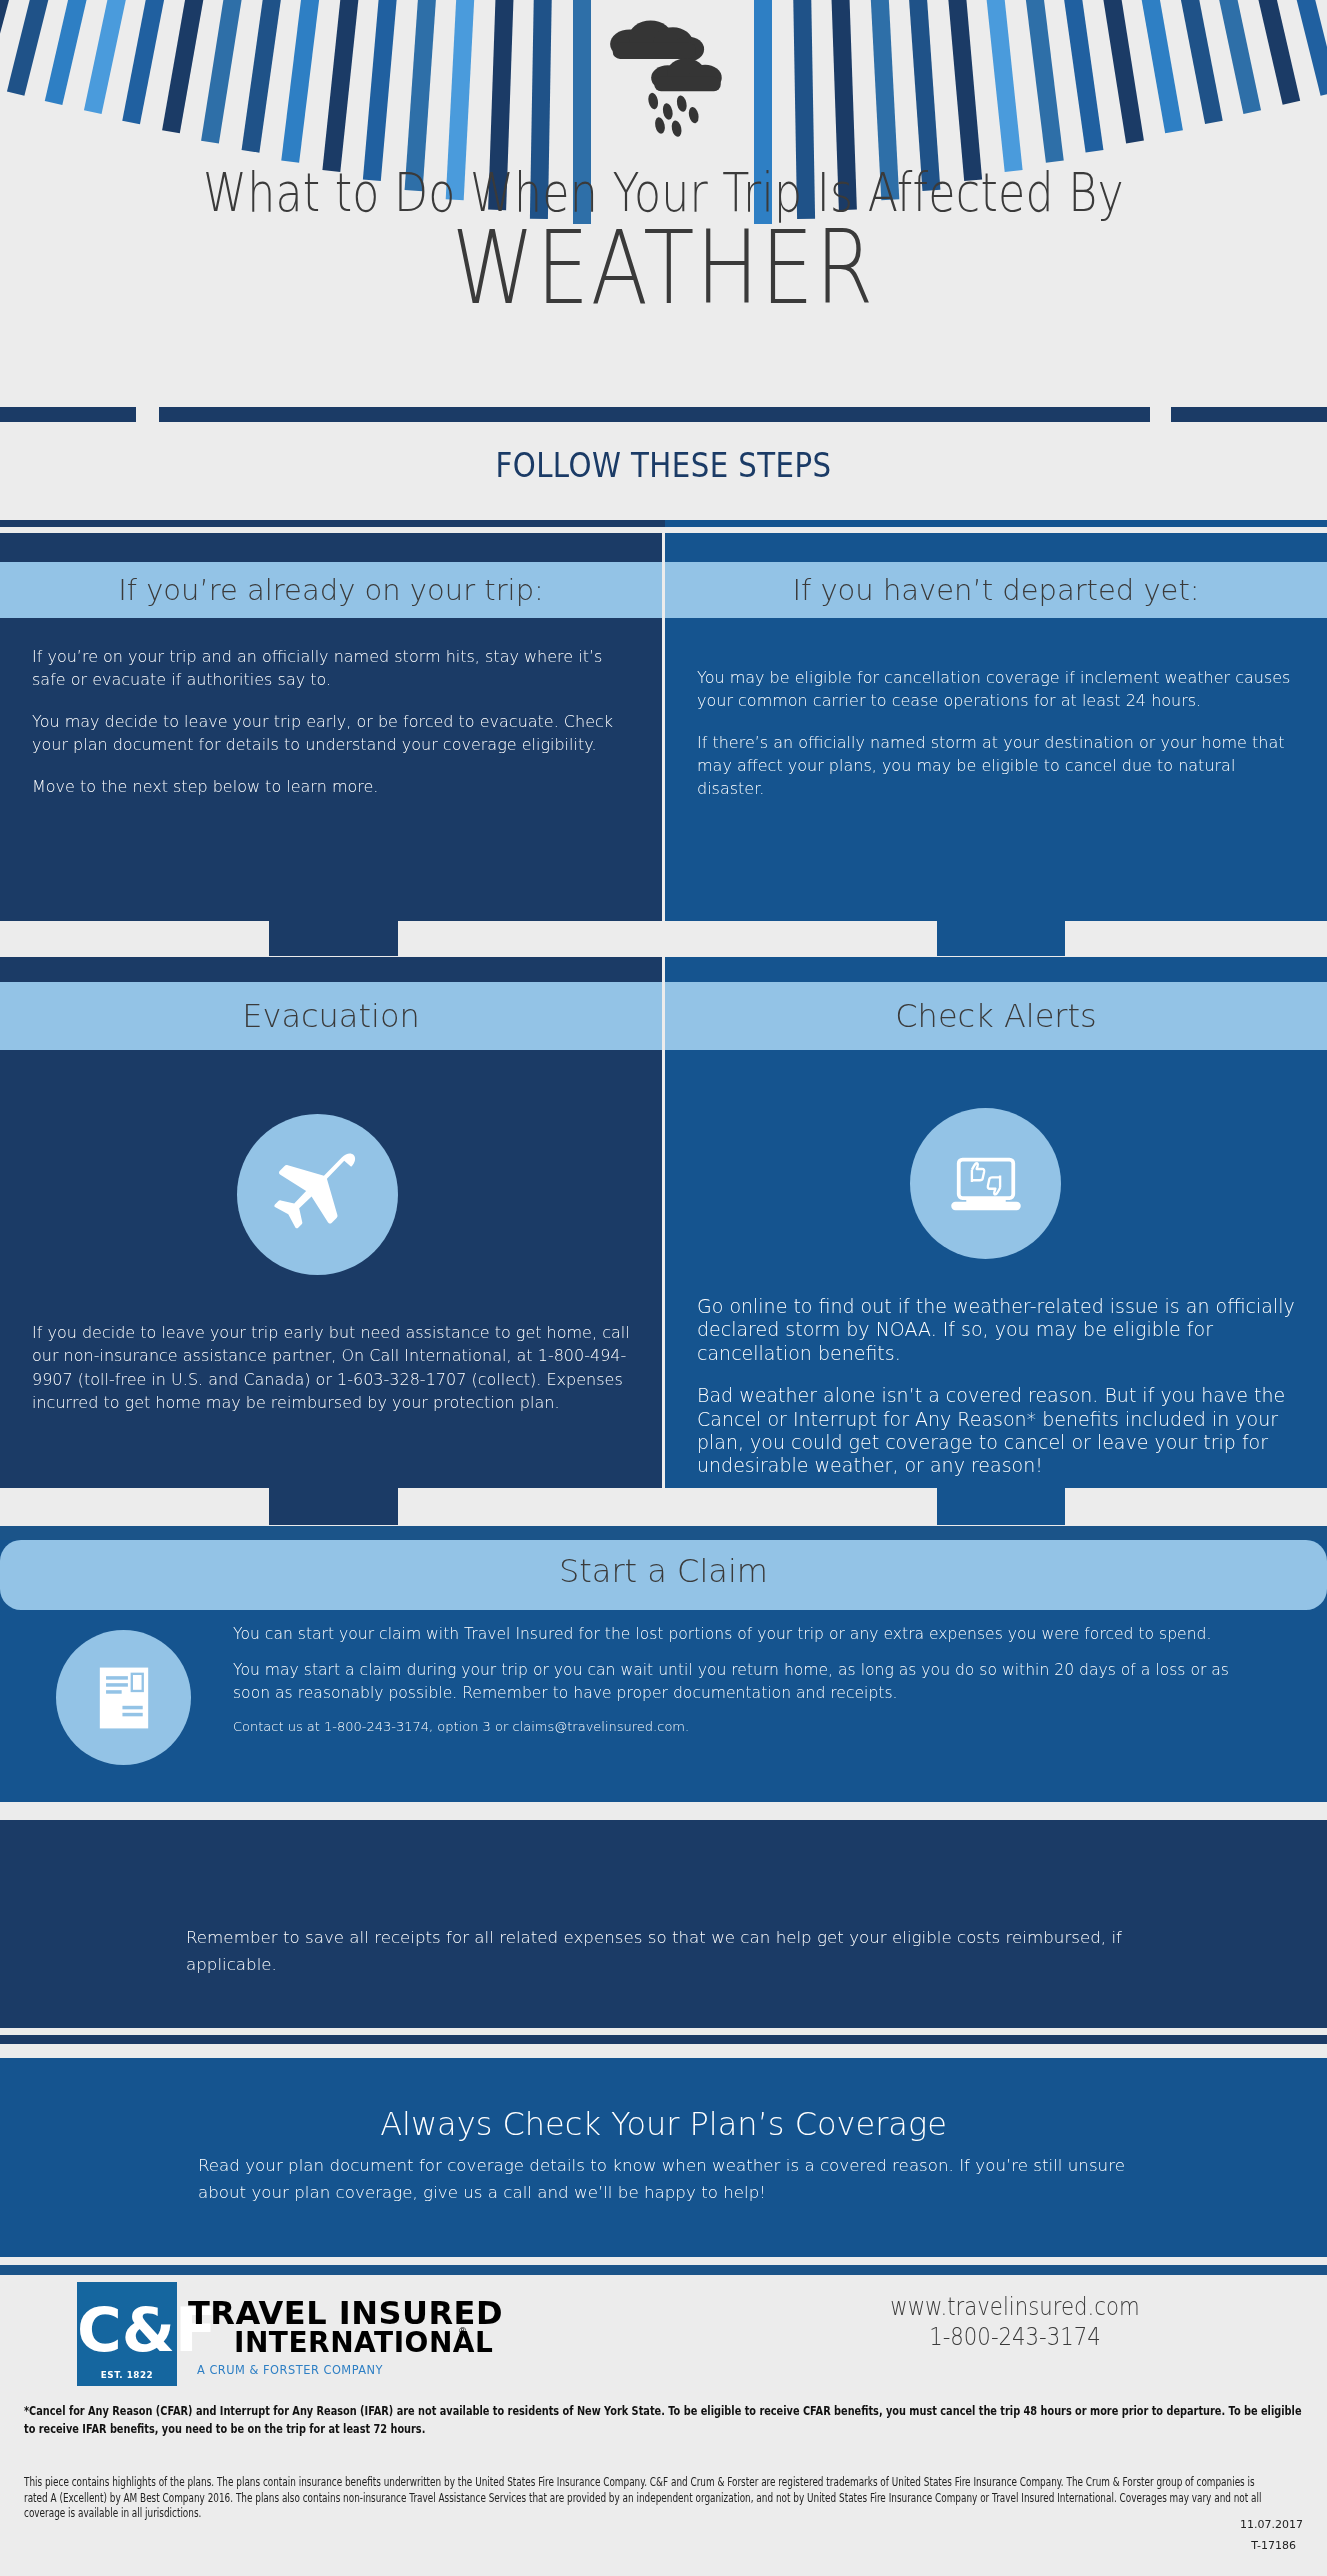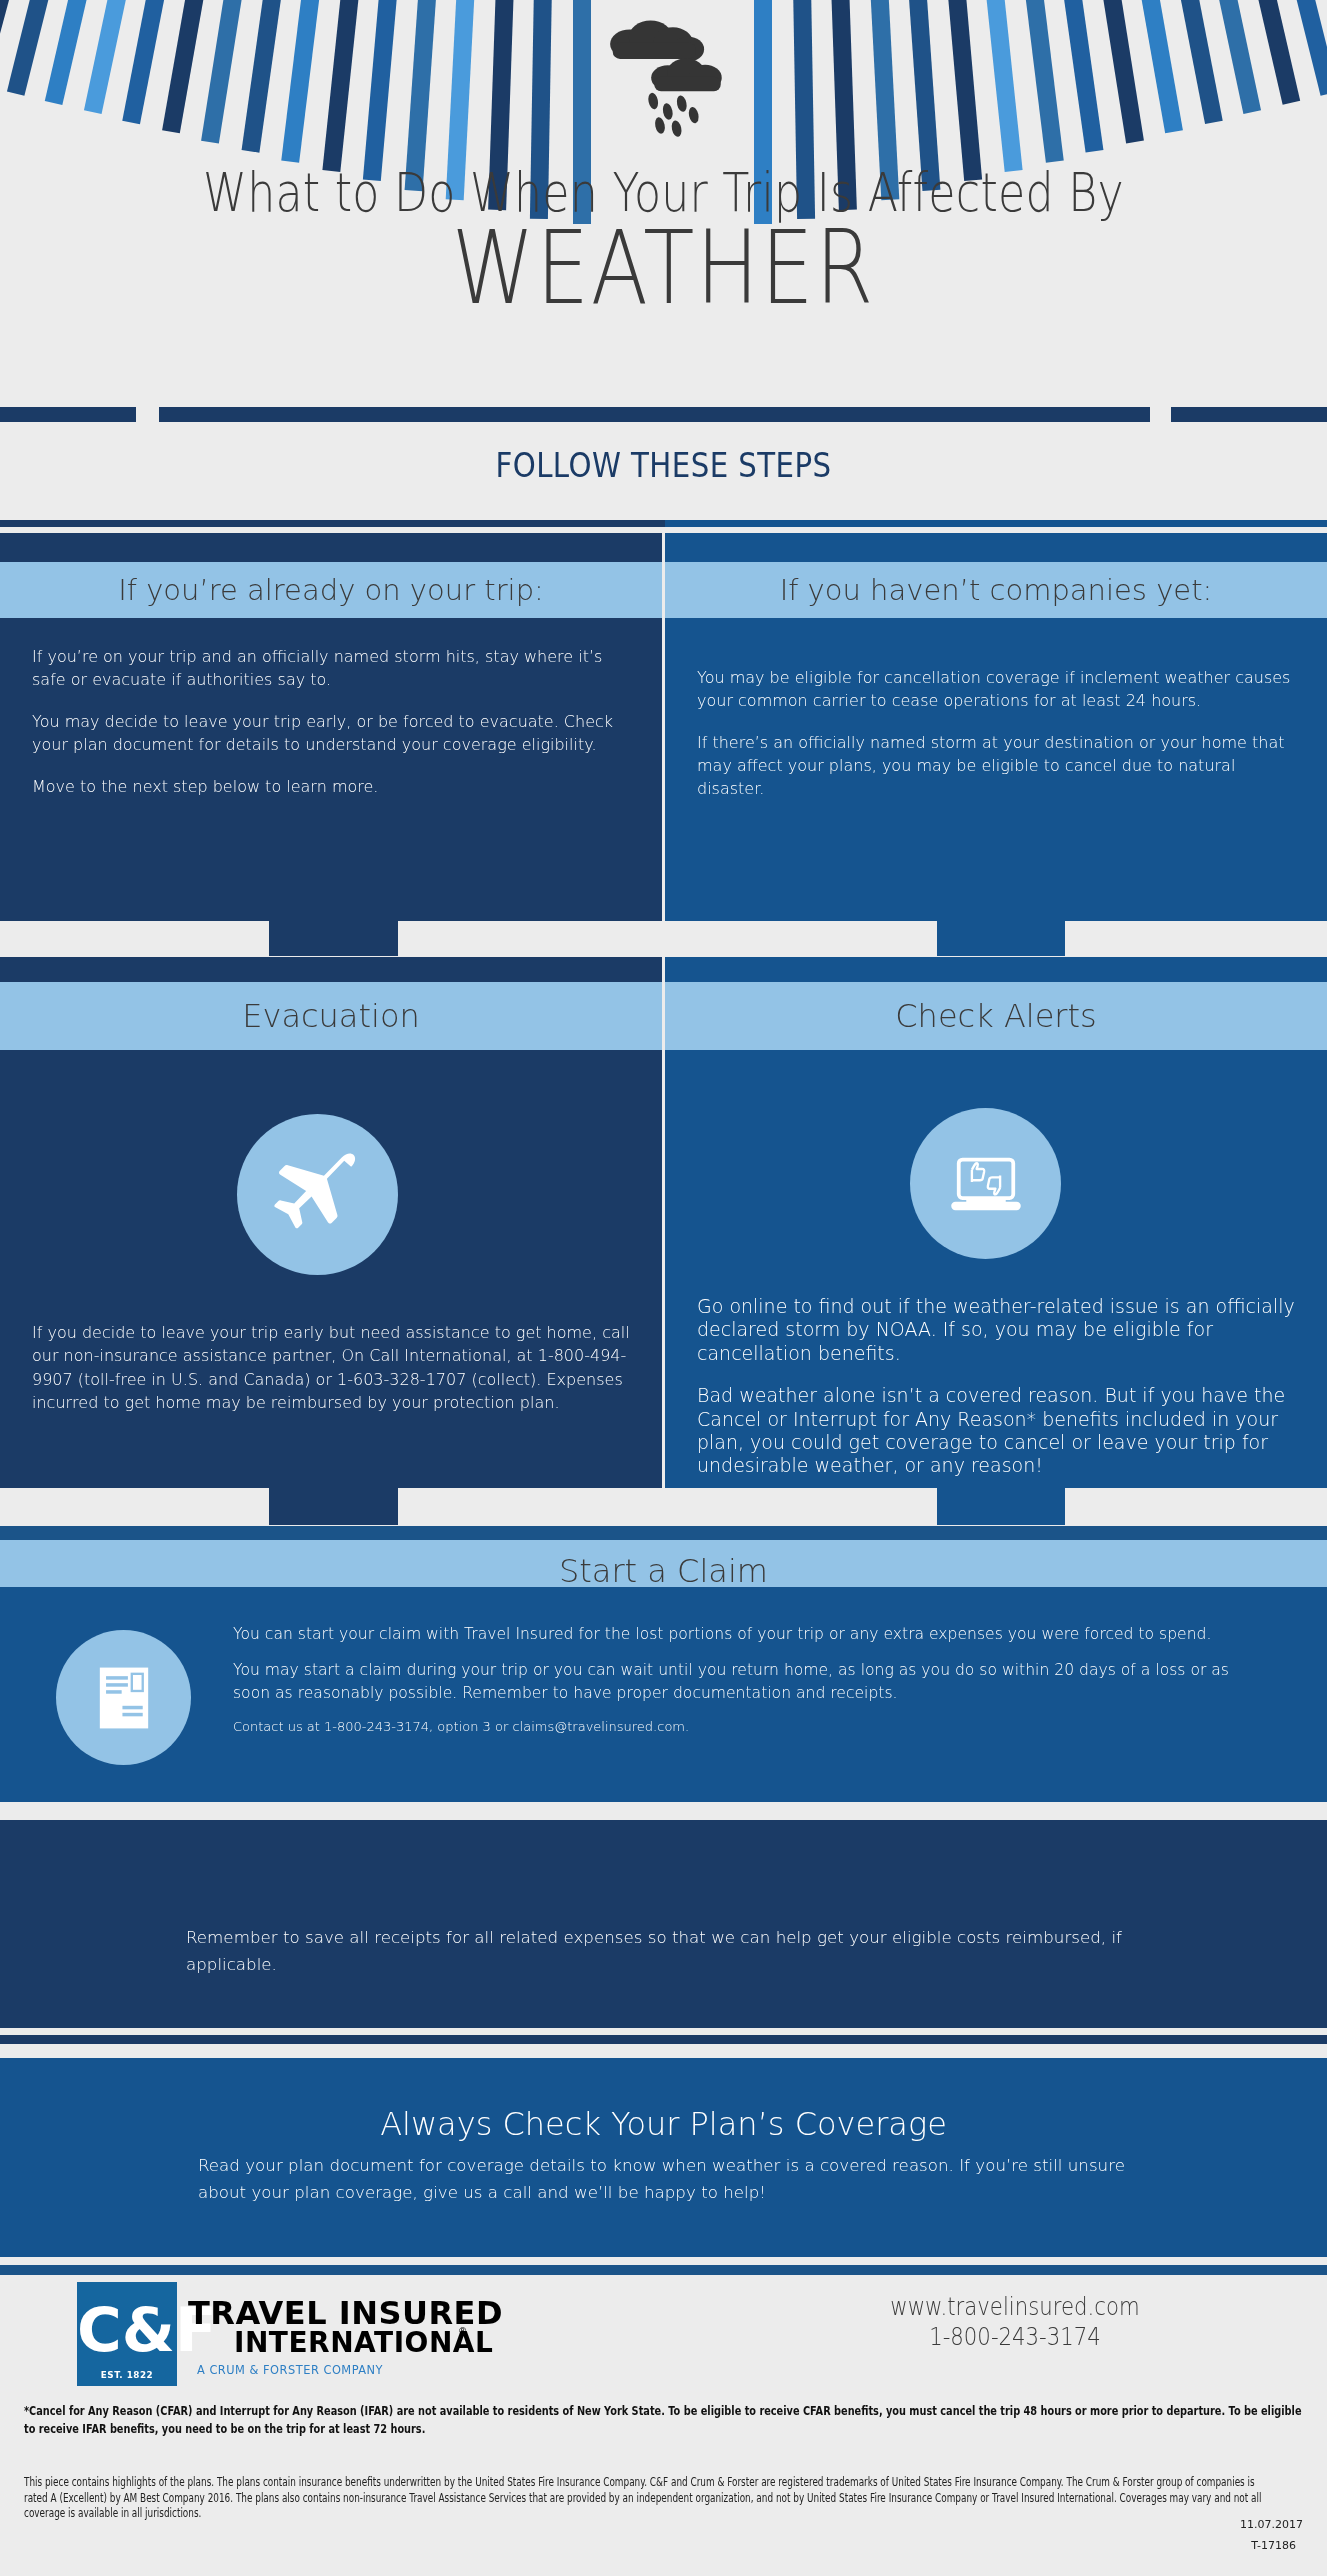--- a/index.html
+++ b/index.html
@@ -184,21 +184,21 @@
   <div class="band" style="top:533px;height:388px;">
     <div class="col col-left">
       <div class="col-head" style="top:29px;height:56px;line-height:56px;font-size:29px;">If you’re already on your trip:</div>
       <div class="col-body" style="top:112px;padding:0 32px;font-size:16px;line-height:23px;">
         <p>If you’re on your trip and an officially named storm hits, stay where it’s safe or evacuate if authorities say to.</p>
         <p>You may decide to leave your trip early, or be forced to evacuate. Check your plan document for details to understand your coverage eligibility.</p>
         <p>Move to the next step below to learn more.</p>
       </div>
     </div>
     <div class="col col-right">
-      <div class="col-head" style="top:29px;height:56px;line-height:56px;font-size:29px;">If you haven’t companies yet:</div>
+      <div class="col-head" style="top:29px;height:56px;line-height:56px;font-size:29px;">If you haven’t departed yet:</div>
       <div class="col-body" style="top:133px;padding:0 32px;font-size:16px;line-height:23px;">
         <p>You may be eligible for cancellation coverage if inclement weather causes your common carrier to cease operations for at least 24 hours.</p>
         <p>If there’s an officially named storm at your destination or your home that may affect your plans, you may be eligible to cancel due to natural disaster.</p>
       </div>
     </div>
   </div>
 
   <div class="notch" style="top:921px;height:35px;">
     <div style="position:absolute;left:0;top:0;width:662px;height:100%;background:#1B3B66;"></div>
     <div style="position:absolute;left:665px;top:0;width:662px;height:100%;background:#15548F;"></div>
@@ -244,21 +244,21 @@
   <div class="notch" style="top:1488px;height:37px;">
     <div style="position:absolute;left:0;top:0;width:662px;height:100%;background:#1B3B66;"></div>
     <div style="position:absolute;left:665px;top:0;width:662px;height:100%;background:#15548F;"></div>
     <i style="left:0;width:269px;"></i>
     <i style="left:398px;width:539px;"></i>
     <i style="left:1065px;width:262px;"></i>
   </div>
 
   <div class="band" style="top:1526px;height:276px;background:#15548F;">
     <div style="position:absolute;top:0;left:0;width:100%;height:13.5px;background:#1B5489;"></div>
-    <div class="sec-head" style="position:absolute;top:13.5px;height:47px;line-height:63px;font-size:32px;">Start a Claim</div>
+    <div class="sec-head" style="position:absolute;top:13.5px;height:70px;line-height:63px;font-size:32px;border-radius:21px;">Start a Claim</div>
 
     <div class="icircle" style="left:56px;top:104px;width:135px;height:135px;">
       <svg viewBox="0 0 200 200" width="78" height="88">
         <rect x="38" y="22" width="124" height="156" fill="#FFFFFF"></rect>
         <g fill="#93C3E6">
           <rect x="54" y="44" width="56" height="9"></rect>
           <rect x="54" y="62" width="56" height="9"></rect>
           <rect x="54" y="80" width="40" height="9"></rect>
           <rect x="96" y="120" width="52" height="9"></rect>
           <rect x="96" y="138" width="52" height="9"></rect>

